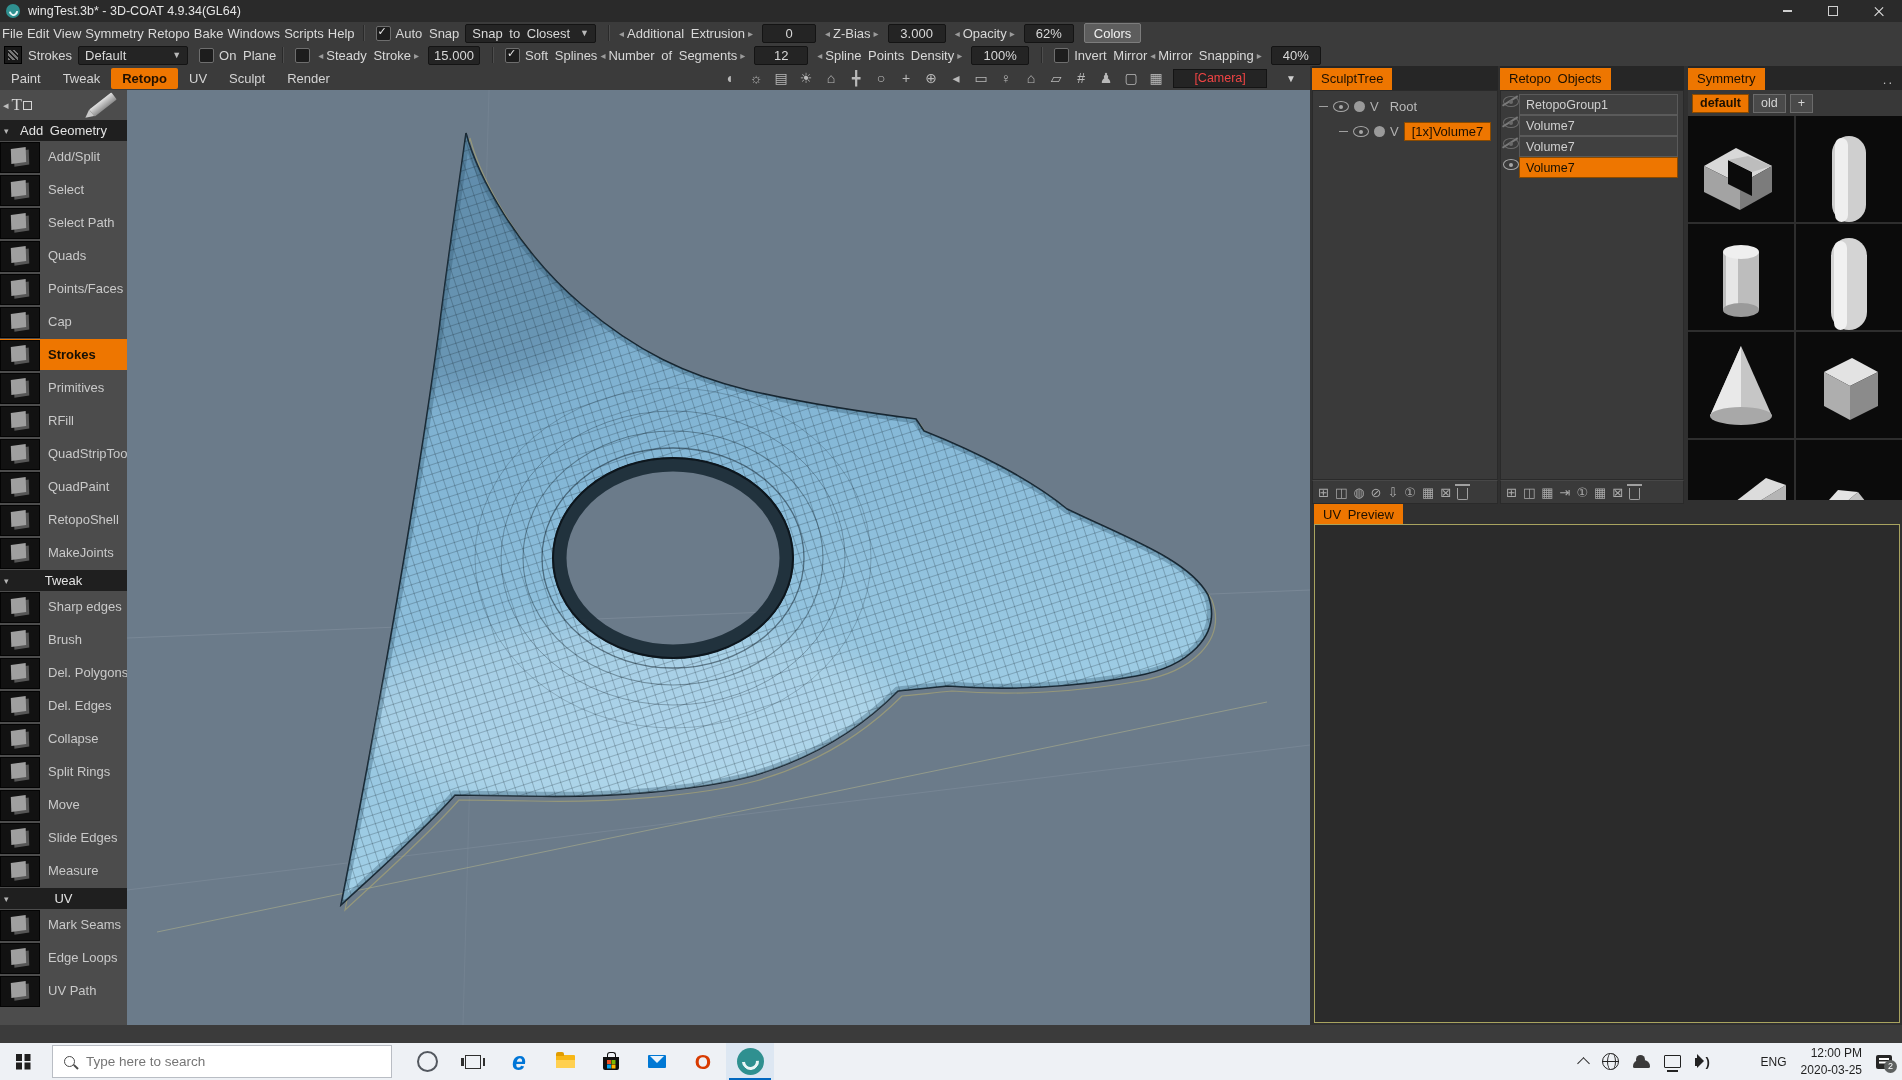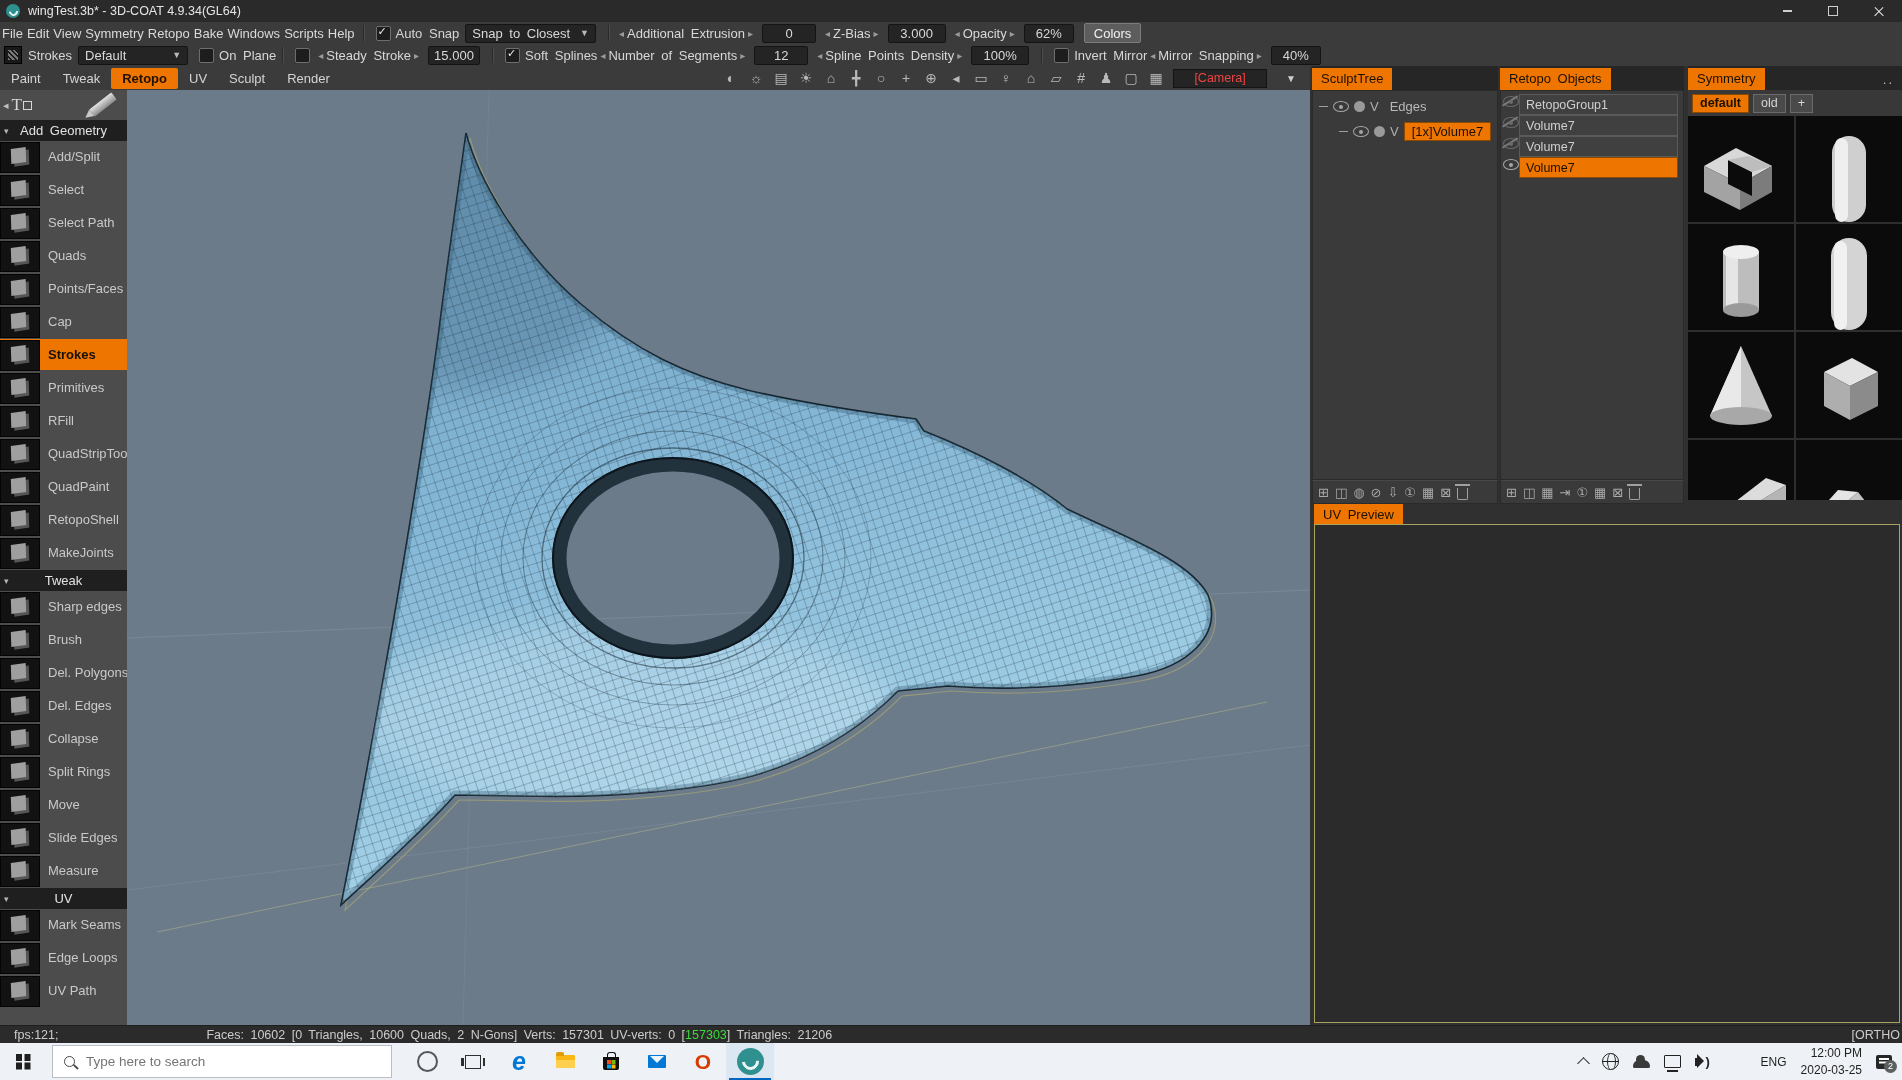--- a/index.html
+++ b/index.html
@@ -458,21 +458,21 @@
     <div class="panel" style="left:2px;width:186px;">
       <div class="phead">
         <span class="ptab">SculptTree</span>
       </div>
       <div class="pbody" style="height:388px;">
         <div class="streerow" style="left:6px;top:8px;">
           <span class="minus"></span>
           <span class="eye"></span>
           <span class="dot"></span>
           <span class="vee">V</span>
-          <span style="margin-left:6px;">Edges</span>
+          <span style="margin-left:6px;">Root</span>
         </div>
         <div class="streerow" style="left:26px;top:31px;">
           <span class="minus"></span>
           <span class="eye"></span>
           <span class="dot"></span>
           <span class="vee">V</span>
           <span class="volbadge">[1x]Volume7</span>
         </div>
       </div>
       <div class="icorow">
@@ -591,27 +591,20 @@
         <span class="scrollarrow">▼</span>
       </div>
     </div>
 
     <div id="uvtab" class="phead" style="background:transparent;">
       <span class="ptab ws">UV Preview</span>
     </div>
     <div id="uvbody"></div>
   </div>
 
-  <div id="statusbar">
-    <span style="margin-left:14px;">fps:121;</span>
-    <span class="ws" style="margin-left:148px;">
-      <span>Faces: 10602 [0 Triangles, 10600 Quads, 2 N-Gons] Verts: 157301 UV-verts: 0 [</span><span class="green">157303</span><span>] Triangles: 21206</span>
-    </span>
-    <span style="margin-left:auto;margin-right:2px;">[ORTHO</span>
-  </div>
 
   <div id="taskbar">
     <div class="tb" style="width:46px;">
         <span class="winlogo"></span>
       </div>
     <div id="searchbox">
       <span class="mag"></span>
       <input type="text" placeholder="Type here to search" style="">
     </div>
     <div class="tb" style="width:46px;margin-left:12px;">

